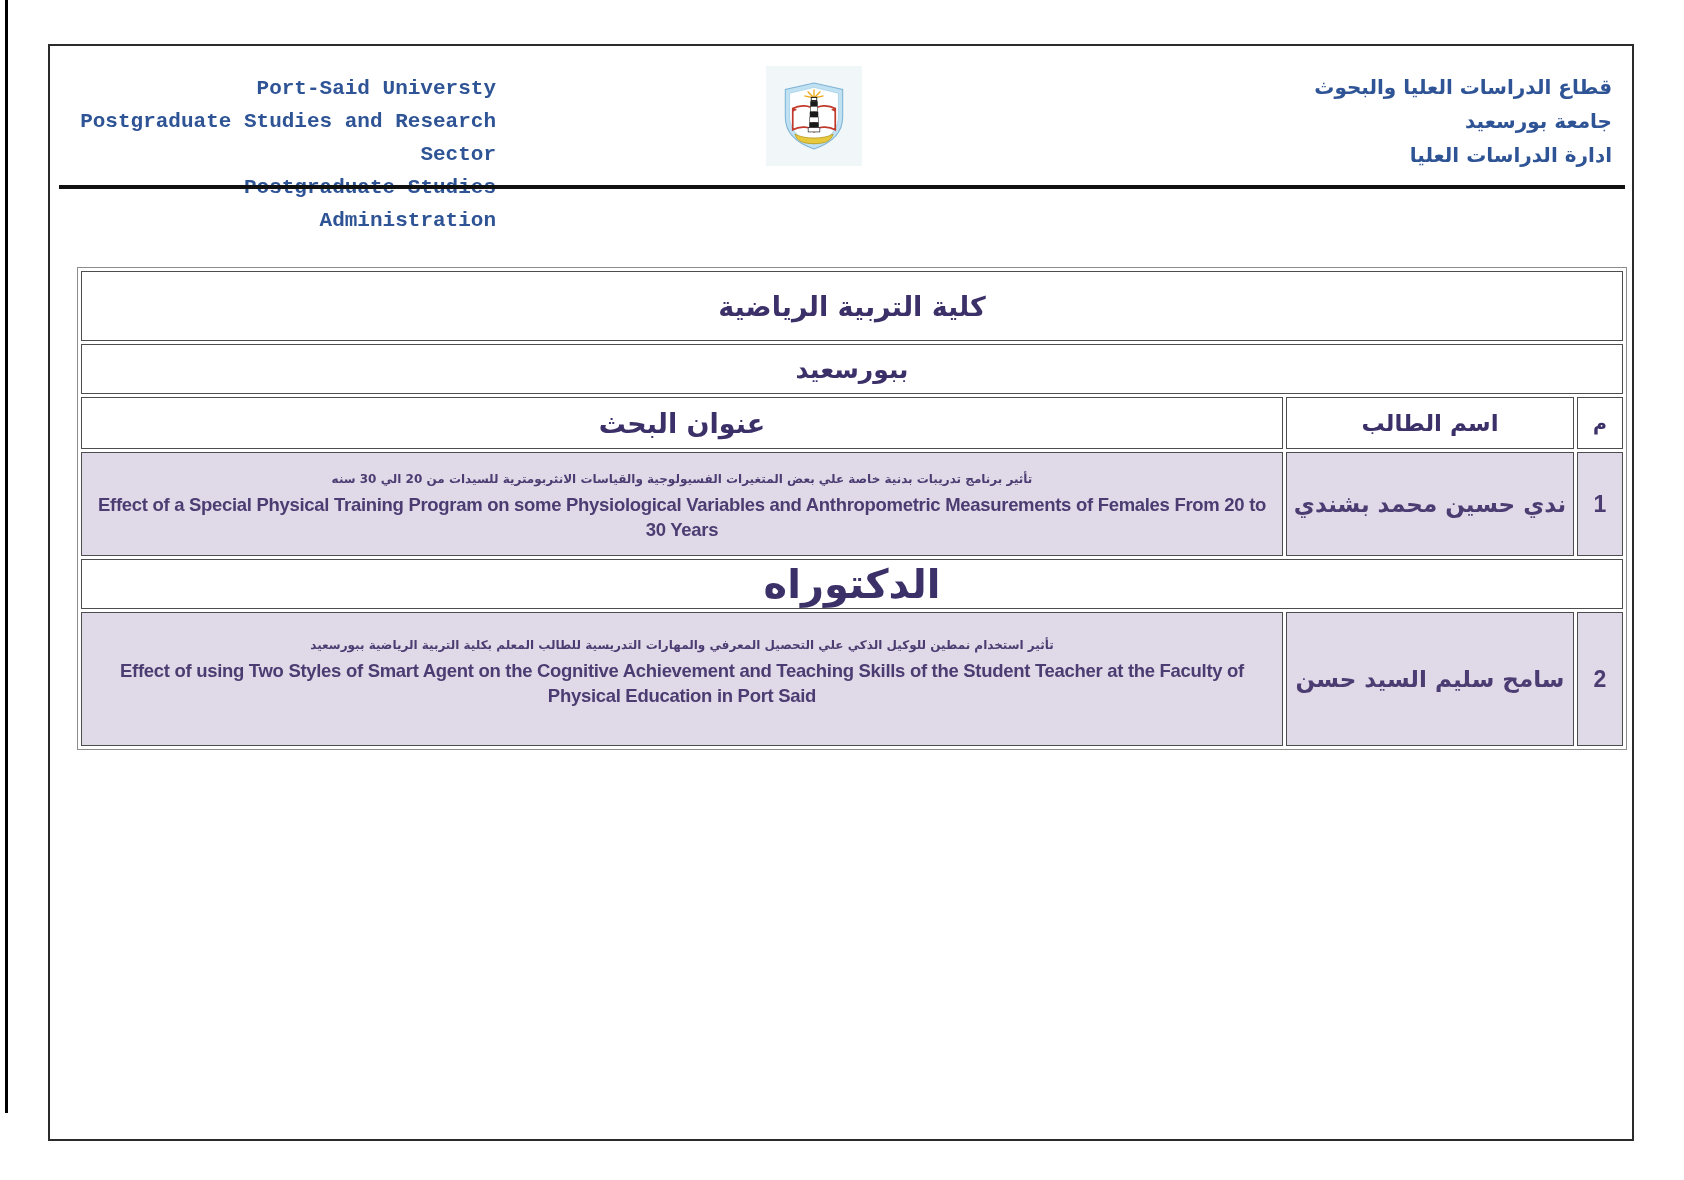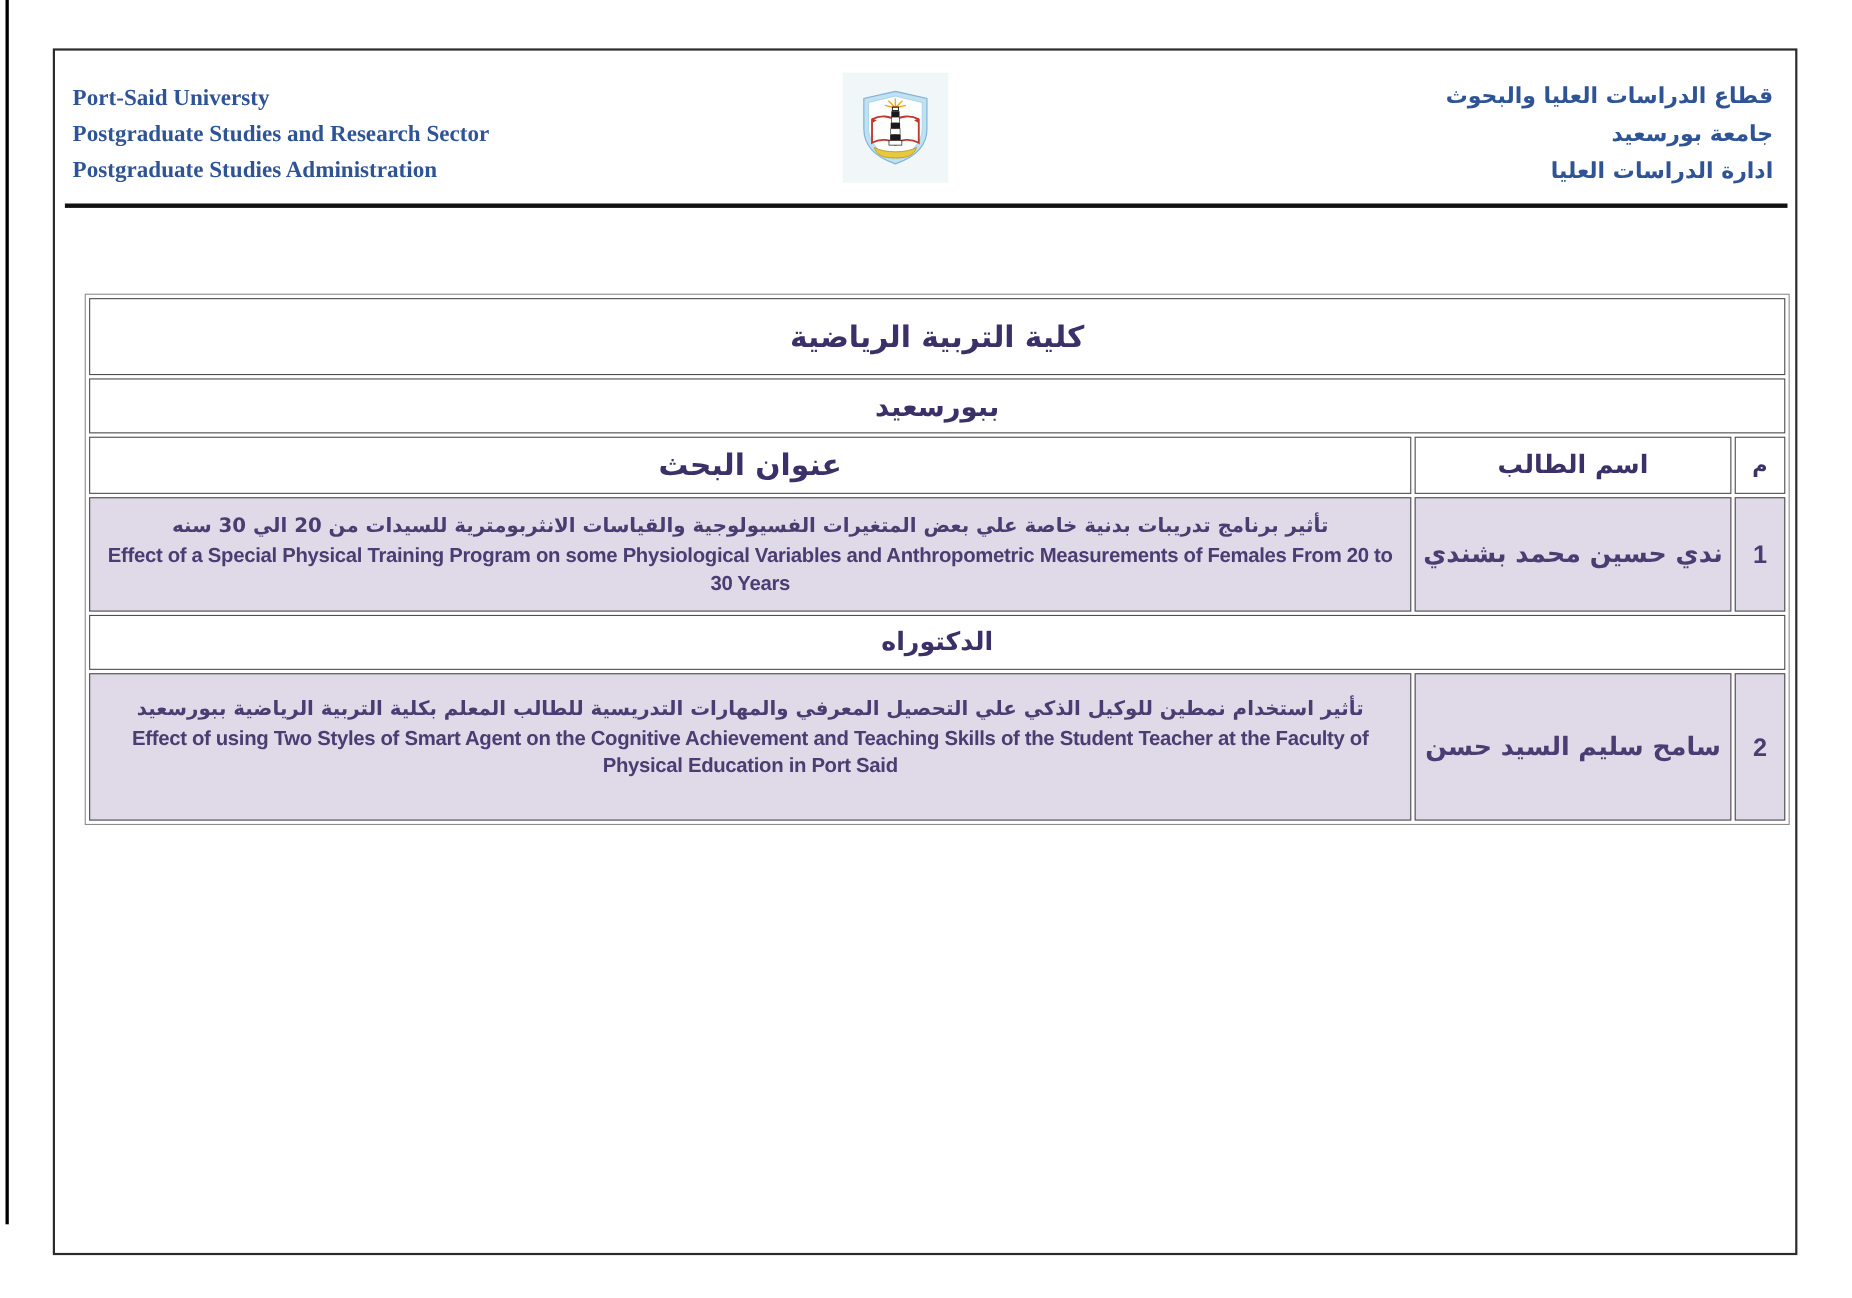--- a/index.html
+++ b/index.html
@@ -20,23 +20,23 @@
   
   .page {
     position: absolute; left: 48px; top: 44px;
     width: 1586px; height: 1097px;
     border: 2px solid #2b2b2b; background: #fff;
   }
 
   
   .hdr-left {
     position: absolute; left: 16px; top: 26px; width: 430px;
-    text-align: left; font-weight: bold; font-size: 21px;
+    text-align: right; font-weight: bold; font-size: 21px;
     line-height: 33px; color: #2F5496;
-    font-family: Liberation Serif, serif;
+    font-family: Liberation Mono, monospace;
   }
   .hdr-right {
     position: absolute; right: 20px; top: 24px; width: 430px;
     direction: rtl; text-align: right;
     font-weight: bold; font-size: 20px; line-height: 34px;
     color: #2F5496;
   }
   .logo-box {
     position: absolute; left: 716px; top: 20px;
     width: 96px; height: 100px;
@@ -57,31 +57,31 @@
     background: #fff;
     table-layout: fixed;
   }
   table.doc td {
     border: 1px solid #4d4d4d;
     text-align: center; vertical-align: middle;
     overflow: hidden;
   }
   td.sec-hdr  { height: 70px; font-size: 27px; font-weight: bold; color: #3B3068; }
   td.sec-hdr.masters   { height: 50px; font-size: 25px; }
-  td.sec-hdr.doctorate { height: 50px; font-size: 23px; }
+  td.sec-hdr.doctorate { height: 50px; font-size: 40px; }
   td.col-hdr { height: 52px; font-weight: bold; color: #3B3068; }
   td.col-hdr.title   { font-size: 27px; }
   td.col-hdr.student { font-size: 23px; }
   td.col-hdr.serial  { font-size: 19px; }
   tr.data td { background: #E0DAE8; color: #4B3D72; }
   tr.data .cell-title { padding: 4px 10px; }
   tr.data-1 td { height: 104px; }
   tr.data-2 td { height: 134px; }
   tr.data-2 .cell-title { vertical-align: middle; padding-bottom: 22px; }
-  .t-ar { direction: rtl; font-size: 18px; font-weight: bold; line-height: 26px; }
+  .t-ar { direction: rtl; font-size: 12px; font-weight: bold; line-height: 26px; }
   .t-en { font-size: 18.5px; font-weight: bold; line-height: 25px; letter-spacing: -0.3px;
           font-family: "Liberation Sans", sans-serif; }
   .cell-student { direction: rtl; font-size: 23px; font-weight: bold; }
   .cell-serial  { font-size: 23px; font-weight: bold;
           font-family: "Liberation Sans", sans-serif; }
 </style>
 </head>
 <body>
 
 <div class="edge-line"></div>

